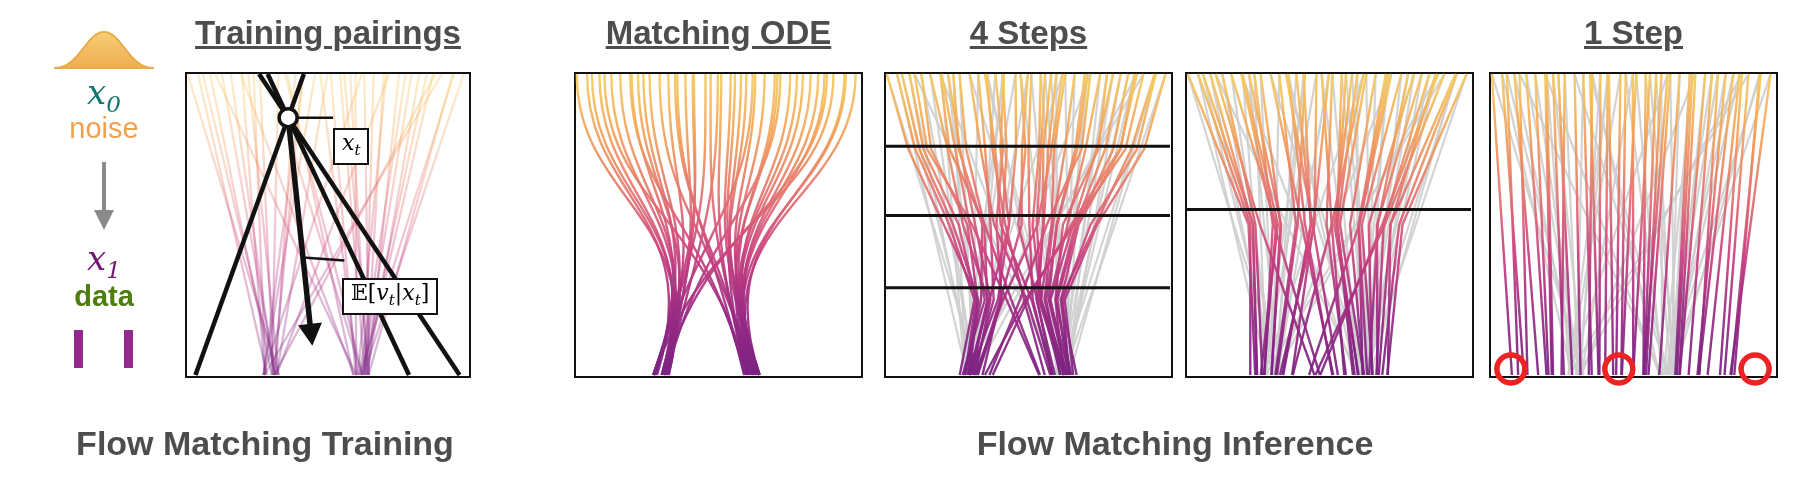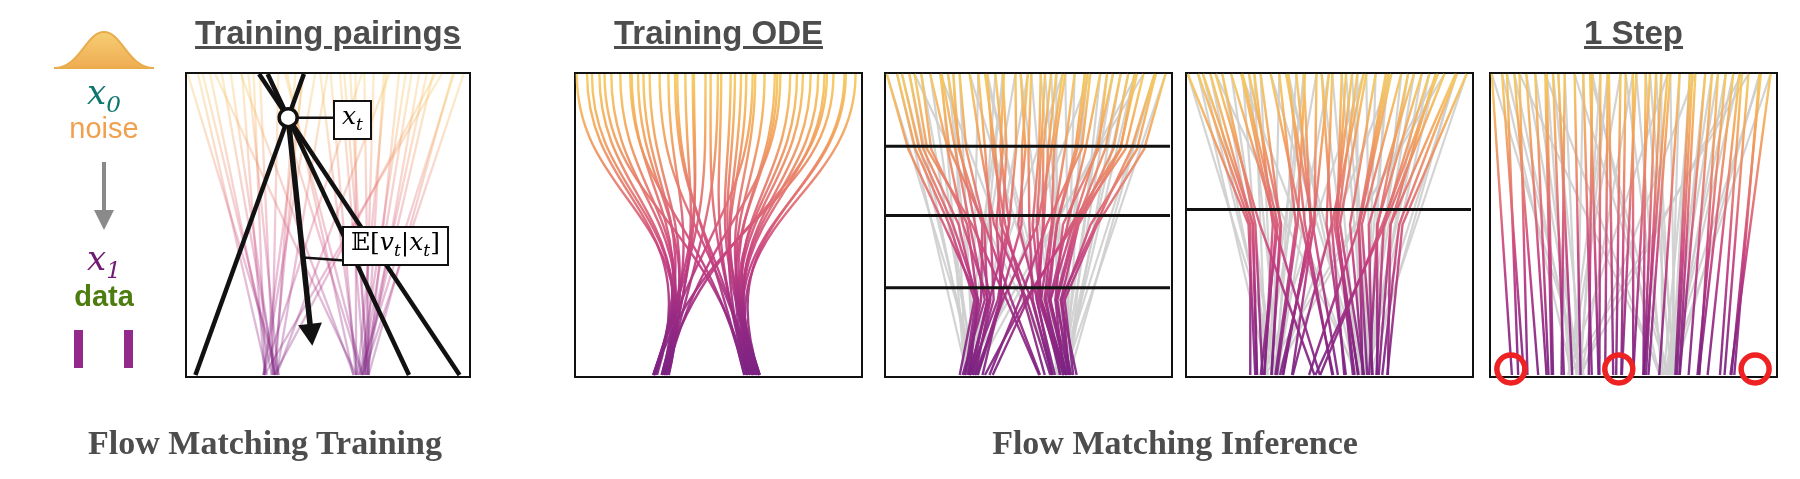--- a/index.html
+++ b/index.html
@@ -1,23 +1,23 @@
 <!DOCTYPE html>
 <html><head>
 <meta charset="utf-8">
 <style>
   html,body{margin:0;padding:0;background:#ffffff;}
   .fig{position:relative;width:1800px;height:479px;background:#fff;font-family:"Liberation Sans",sans-serif;overflow:hidden;}
   .title{position:absolute;text-align:center;font-weight:bold;color:#4D4D4D;font-size:33px;text-decoration:underline;}
-  .caption{position:absolute;text-align:center;font-weight:bold;color:#4D4D4D;font-size:34px;font-family:Liberation Serif, serif;}
+  .caption{position:absolute;text-align:center;font-weight:bold;color:#4D4D4D;font-size:34px;}
   .box{position:absolute;top:72px;height:306px;border:2.5px solid #111;background:#fff;box-sizing:border-box;}
   .box svg{position:absolute;left:0;top:0;overflow:visible;}
   .sidecol{position:absolute;width:104px;left:52px;text-align:center;}
   .mathlabel{font-family:"DejaVu Serif","Liberation Serif",serif;font-style:italic;}
-  .mathbox{position:absolute;border:2.5px solid #111;background:#fff;font-family:"DejaVu Serif","Liberation Serif",serif;font-style:italic;font-size:25px;padding:0 7px 3px;white-space:nowrap;line-height:1.15;z-index:3;}
+  .mathbox{position:absolute;border:2.5px solid #111;background:#fff;font-family:"DejaVu Serif","Liberation Serif",serif;font-style:italic;font-size:22px;padding:0 7px 3px;white-space:nowrap;line-height:1.15;z-index:3;margin-top:28px;}
   .mathbox span{font-style:normal;}
   sub{font-size:0.68em;}
 </style>
 </head>
 <body>
 
 <div class="fig">
 
   <svg class="sidecol" style="top:26px" width="104" height="44">
     <defs>
@@ -108,26 +108,26 @@
         <line x1="116.88614035087716" y1="0" x2="8.43" y2="301" stroke="#111111" stroke-width="4.5"></line>
         <line x1="80.66836257309942" y1="0" x2="221.99" y2="301" stroke="#111111" stroke-width="4.5"></line>
         <line x1="72.09046783625732" y1="0" x2="272.57" y2="301" stroke="#111111" stroke-width="4.5"></line>
         <line x1="101.16" y1="43.644999999999996" x2="123.64" y2="255.85" stroke="#111111" stroke-width="5.5"></line>
         <polygon points="125.32553339111858,271.7609703408505 111.07469722269266,251.14753616552 134.9411527339684,248.61923607884214" fill="#111111"></polygon>
         <line x1="101.16" y1="43.644999999999996" x2="146.12" y2="43.644999999999996" stroke="#111111" stroke-width="2.5"></line>
         <line x1="115.98723404255318" y1="183.60999999999999" x2="157.36" y2="186.62" stroke="#111111" stroke-width="2.5"></line>
         <circle cx="101.16" cy="43.644999999999996" r="9" fill="#fff" stroke="#111111" stroke-width="3.5"></circle>
       </svg>
     <div class="mathbox" style="left:146px;top:26px"><i>x</i><sub>t</sub></div>
-    <div class="mathbox" style="left:155px;top:152px"><span>𝔼[</span><i>v</i><sub>t</sub><span>|</span><i>x</i><sub>t</sub><span>]</span></div>
+    <div class="mathbox" style="left:155px;top:176px"><span>𝔼[</span><i>v</i><sub>t</sub><span>|</span><i>x</i><sub>t</sub><span>]</span></div>
   </div>
 
   <div class="caption" style="left:40px;top:424px;width:450px">Flow Matching Training</div>
 
-  <div class="title" style="left:574px;top:14px;width:289px">Training ODE</div>
+  <div class="title" style="left:574px;top:14px;width:289px">Matching ODE</div>
   <div class="box" style="left:574px;width:289px">
     <svg id="svg-ode" width="284" height="301">
         <defs>
           <linearGradient id="grad-svg-ode" x1="0" y1="0" x2="0" y2="301" gradientUnits="userSpaceOnUse">
             <stop offset="0.000" stop-color="#F6CC5D"></stop>
             <stop offset="0.200" stop-color="#F3A158"></stop>
             <stop offset="0.400" stop-color="#E37370"></stop>
             <stop offset="0.600" stop-color="#C8407E"></stop>
             <stop offset="0.800" stop-color="#992A83"></stop>
             <stop offset="1.000" stop-color="#7A2182"></stop>
@@ -173,20 +173,21 @@
         <path d="M 242.25392592550145 0 C 242.25392592550145 126.42 130.64000000000001 141.47 176.89047362461687 301" fill="none" stroke="url(#grad-svg-ode)" stroke-width="2.4" opacity="0.92"></path>
         <path d="M 248.55069325619442 0 C 248.55069325619442 126.42 130.64000000000001 141.47 177.83539585947992 301" fill="none" stroke="url(#grad-svg-ode)" stroke-width="2.4" opacity="0.92"></path>
         <path d="M 250.91197455286286 0 C 250.91197455286286 126.42 130.64000000000001 141.47 88.13537642806769 301" fill="none" stroke="url(#grad-svg-ode)" stroke-width="2.4" opacity="0.92"></path>
         <path d="M 257.4727861781553 0 C 257.4727861781553 126.42 130.64000000000001 141.47 78.27849149405957 301" fill="none" stroke="url(#grad-svg-ode)" stroke-width="2.4" opacity="0.92"></path>
         <path d="M 268.48094090144735 0 C 268.48094090144735 126.42 130.64000000000001 141.47 183.48381644293667 301" fill="none" stroke="url(#grad-svg-ode)" stroke-width="2.4" opacity="0.92"></path>
         <path d="M 269.8054577216675 0 C 269.8054577216675 126.42 130.64000000000001 141.47 174.33751315802337 301" fill="none" stroke="url(#grad-svg-ode)" stroke-width="2.4" opacity="0.92"></path>
         <path d="M 279.557296788022 0 C 279.557296788022 126.42 130.64000000000001 141.47 178.02406012818219 301" fill="none" stroke="url(#grad-svg-ode)" stroke-width="2.4" opacity="0.92"></path>
       </svg>
   </div>
 
+  <div class="title" style="left:884px;top:14px;width:289px">4 Steps</div>
   <div class="box" style="left:884px;width:289px">
     <svg id="svg-steps4" width="284" height="301">
         <defs>
           <linearGradient id="grad-svg-steps4" x1="0" y1="0" x2="0" y2="301" gradientUnits="userSpaceOnUse">
             <stop offset="0.000" stop-color="#F6CC5D"></stop>
             <stop offset="0.200" stop-color="#F3A158"></stop>
             <stop offset="0.400" stop-color="#E37370"></stop>
             <stop offset="0.600" stop-color="#C8407E"></stop>
             <stop offset="0.800" stop-color="#992A83"></stop>
             <stop offset="1.000" stop-color="#7A2182"></stop>

